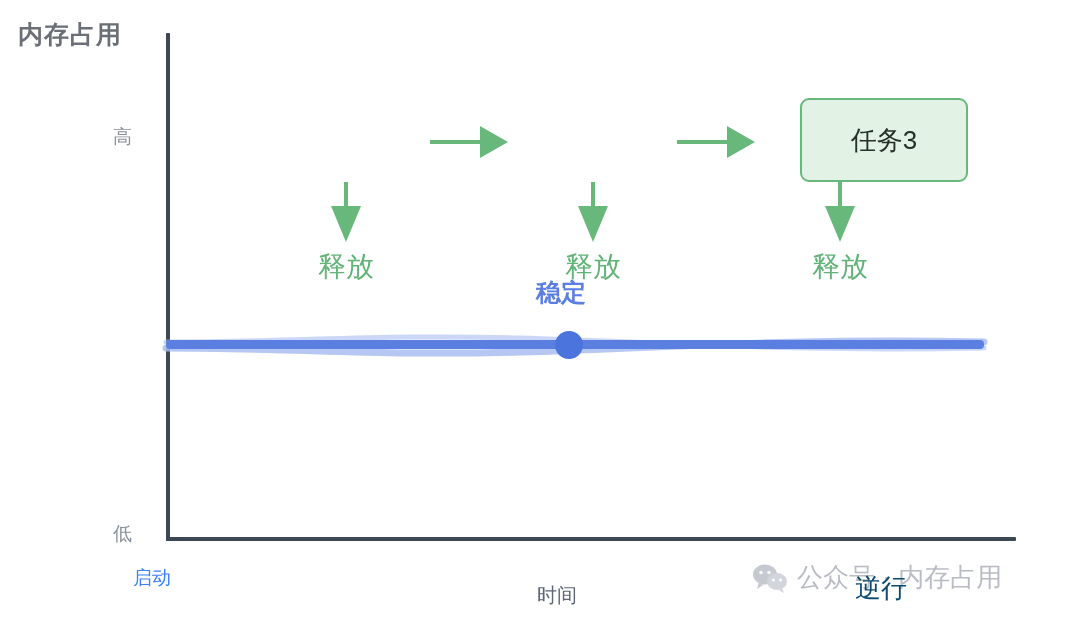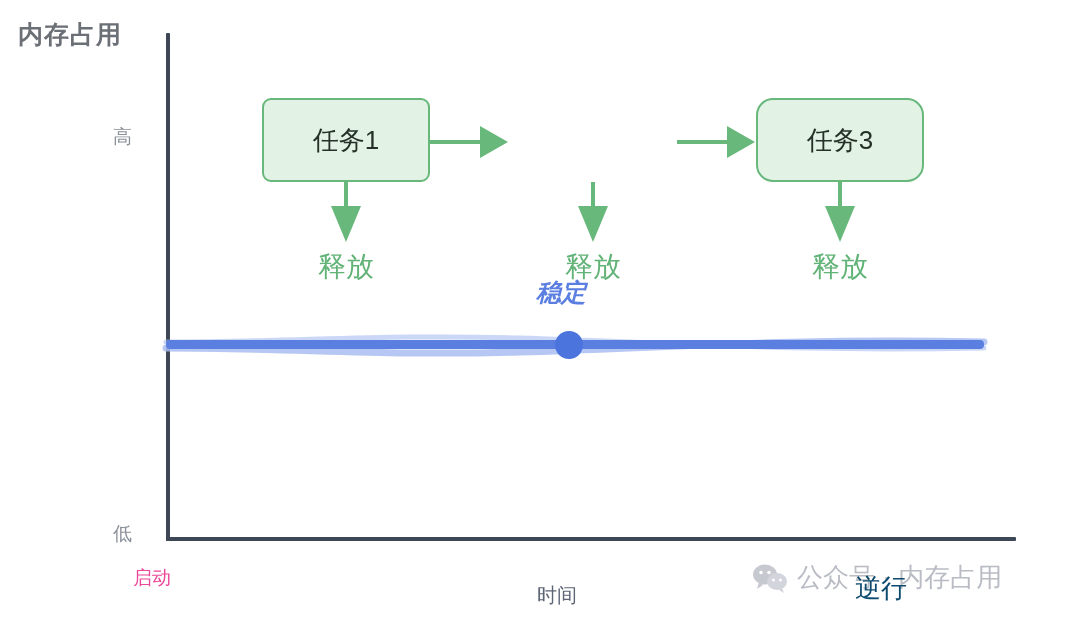--- a/index.html
+++ b/index.html
@@ -16,33 +16,33 @@
   .axis-x{position:absolute;left:166px;top:537px;width:850px;height:4px;background:#3d4756;border-radius:1px;}
 
   
   .ytitle{position:absolute;left:18px;top:18px;font-size:25px;font-weight:bold;color:#6b6f76;letter-spacing:1px;white-space:nowrap;}
   .xtitle{position:absolute;left:537px;top:582px;font-size:20px;color:#5d6575;white-space:nowrap;}
 
   
   .tick{position:absolute;font-size:19px;color:#8a9099;white-space:nowrap;}
   .tick-high{left:113px;top:124px;}
   .tick-low{left:113px;top:521px;}
-  .tick-start{left:133px;top:565px;color:#ec4899;}
+  .tick-start{left:133px;top:565px;color:#3b82f6;}
 
   
   .task-box{
     position:absolute;top:98px;width:168px;height:84px;
     background:#e2f2e4;border:2px solid #68b87c;border-radius:9px;
     box-sizing:border-box;
     display:flex;align-items:center;justify-content:center;
     font-size:26px;color:#253028;
   }
   .task-0{left:262px;}
   .task-1{left:509px;}
-  .task-2{left:756px;border-radius:17px;}
+  .task-2{left:800px;}
 
   
   .hconn{position:absolute;top:140px;height:4px;background:#68b87c;}
   .hconn-0{left:430px;width:56px;}
   .hconn-1{left:677px;width:56px;}
   .harrow{position:absolute;top:126px;width:0;height:0;
     border-top:16px solid transparent;border-bottom:16px solid transparent;
     border-left:28px solid #68b87c;}
   .harrow-0{left:480px;}
   .harrow-1{left:727px;}
@@ -55,21 +55,21 @@
   .release-label{position:absolute;top:248px;font-size:28px;color:#62b377;white-space:nowrap;text-align:center;width:80px;}
 
   .drop-0 .vconn{left:344px;} .drop-0 .varrow{left:331px;} .drop-0 .release-label{left:306px;}
   .drop-1 .vconn{left:591px;} .drop-1 .varrow{left:578px;} .drop-1 .release-label{left:553px;}
   .drop-2 .vconn{left:838px;} .drop-2 .varrow{left:825px;} .drop-2 .release-label{left:800px;}
 
   
   .wave-svg{position:absolute;left:0;top:300px;width:1080px;height:100px;}
   .stable-line{position:absolute;left:166px;top:340px;width:818px;height:9px;background:#5b7fe0;border-radius:4px;}
   .stable-dot{position:absolute;left:555px;top:331px;width:28px;height:28px;border-radius:50%;background:#4b74dd;}
-  .stable-label{position:absolute;left:536px;top:276px;font-size:25px;font-weight:bold;color:#5b7fe0;white-space:nowrap;font-style:italic;}
+  .stable-label{position:absolute;left:536px;top:276px;font-size:25px;font-weight:bold;color:#5b7fe0;white-space:nowrap;}
 
   
   .watermark{position:absolute;left:752px;top:560px;display:flex;align-items:center;gap:9px;
     font-size:26px;color:#b9bcc4;white-space:nowrap;}
   .wm-stack{position:relative;}
   .wm-over{position:absolute;left:58px;top:11px;color:#0c4a6e;text-align:center;}
   .wechat-icon{width:36px;height:30px;position:relative;flex:0 0 auto;}
 </style>
 </head>
 <body>
@@ -79,21 +79,20 @@
   <div class="axis-y"></div>
   <div class="axis-x"></div>
 
   <div class="ytitle">内存占用</div>
   <div class="xtitle">时间</div>
 
   <div class="tick tick-high">高</div>
   <div class="tick tick-low">低</div>
   <div class="tick tick-start">启动</div>
 
-  <div class="task-box task-0">任务1</div>
   <div class="task-box task-2">任务3</div>
 
   <div class="hconn hconn-0"></div>
   <div class="harrow harrow-0"></div>
   <div class="hconn hconn-1"></div>
   <div class="harrow harrow-1"></div>
 
   <div class="drop-0">
     <div class="vconn"></div>
     <div class="varrow"></div>

